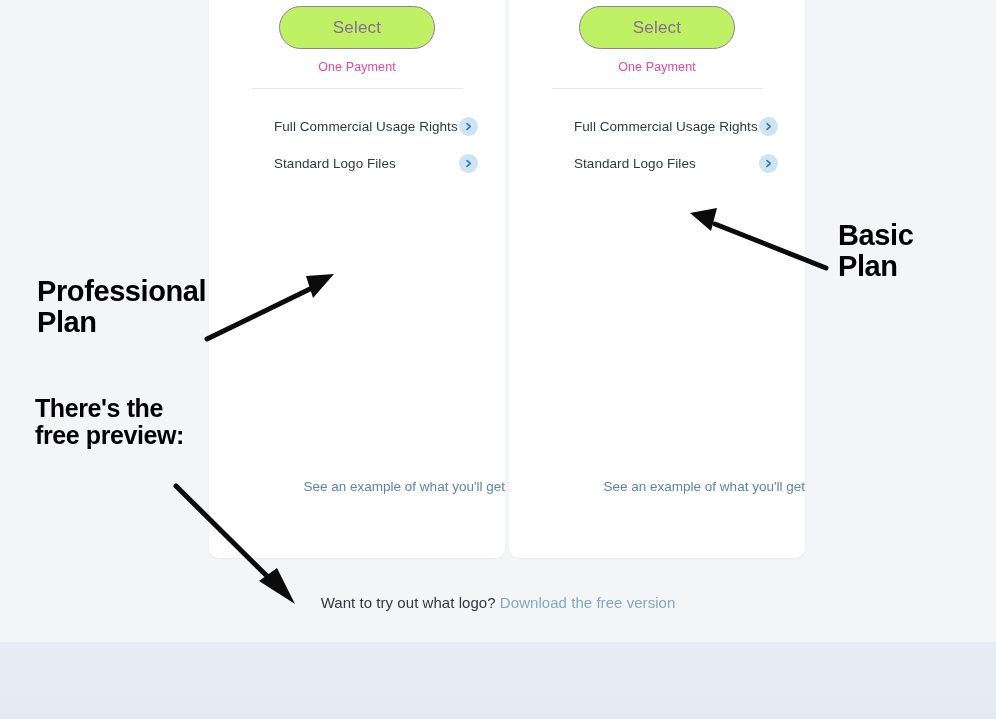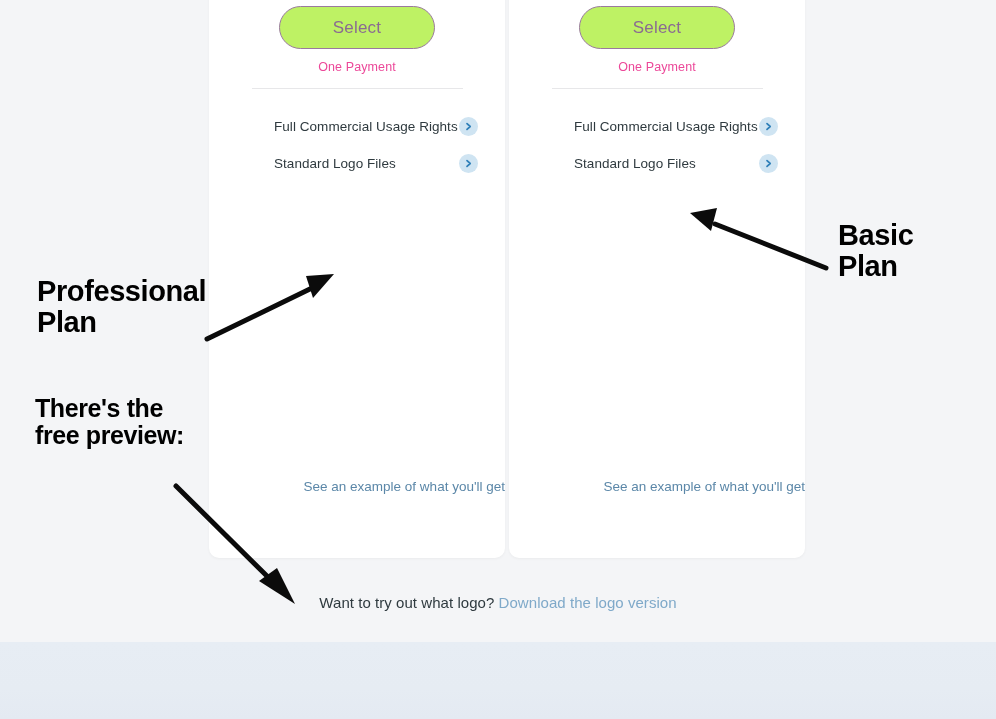--- a/index.html
+++ b/index.html
@@ -269,21 +269,21 @@
       </ul>
 
       <a class="example-link" href="#">See an example of what you'll get</a>
     </div>
   </div>
 
 </div>
 
 <div class="tryout-line">
   <span>Want to try out what logo?</span>
-  <a class="tryout-link" href="#">Download the logo version</a>
+  <a class="tryout-link" href="#">Download the free version</a>
 </div>
 
 <div class="footer-band"></div>
 
 <div class="annotation professional-plan">Professional
 Plan</div>
 
 <div class="annotation basic-plan">Basic
 Plan</div>
 

